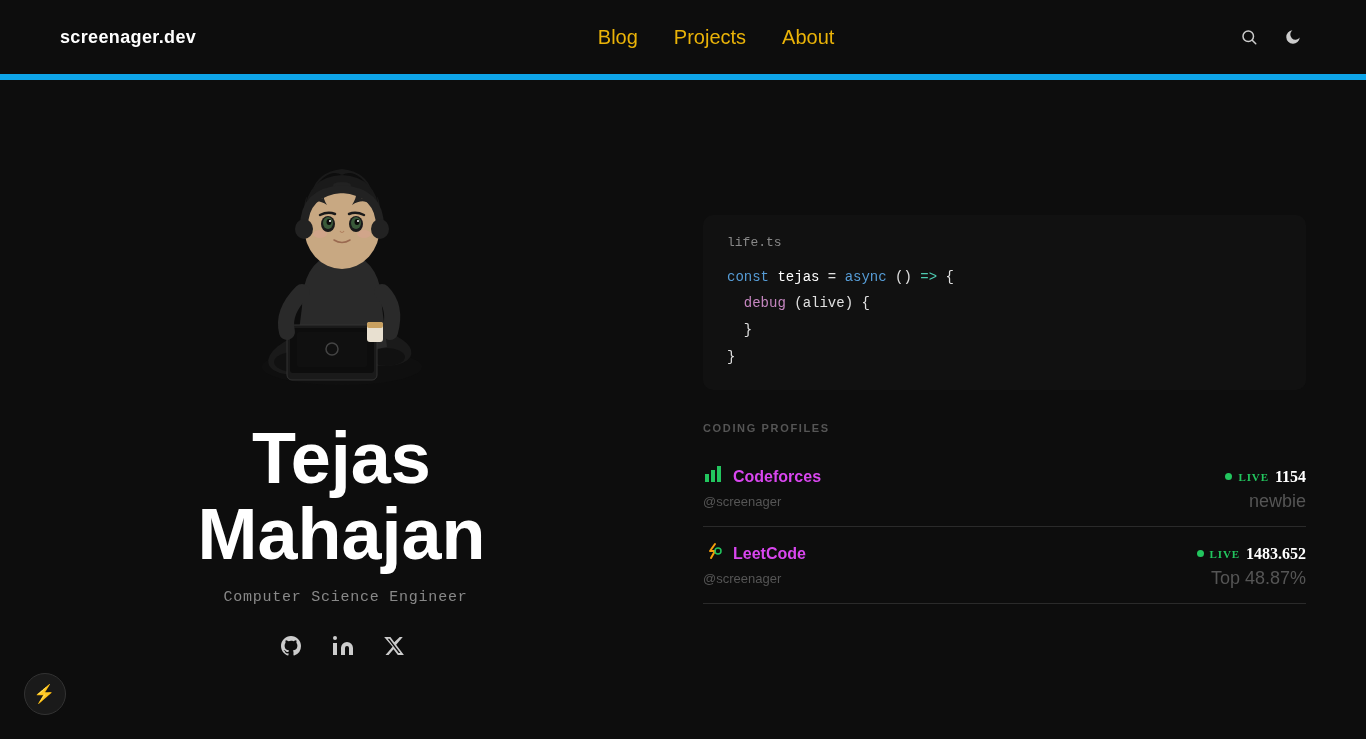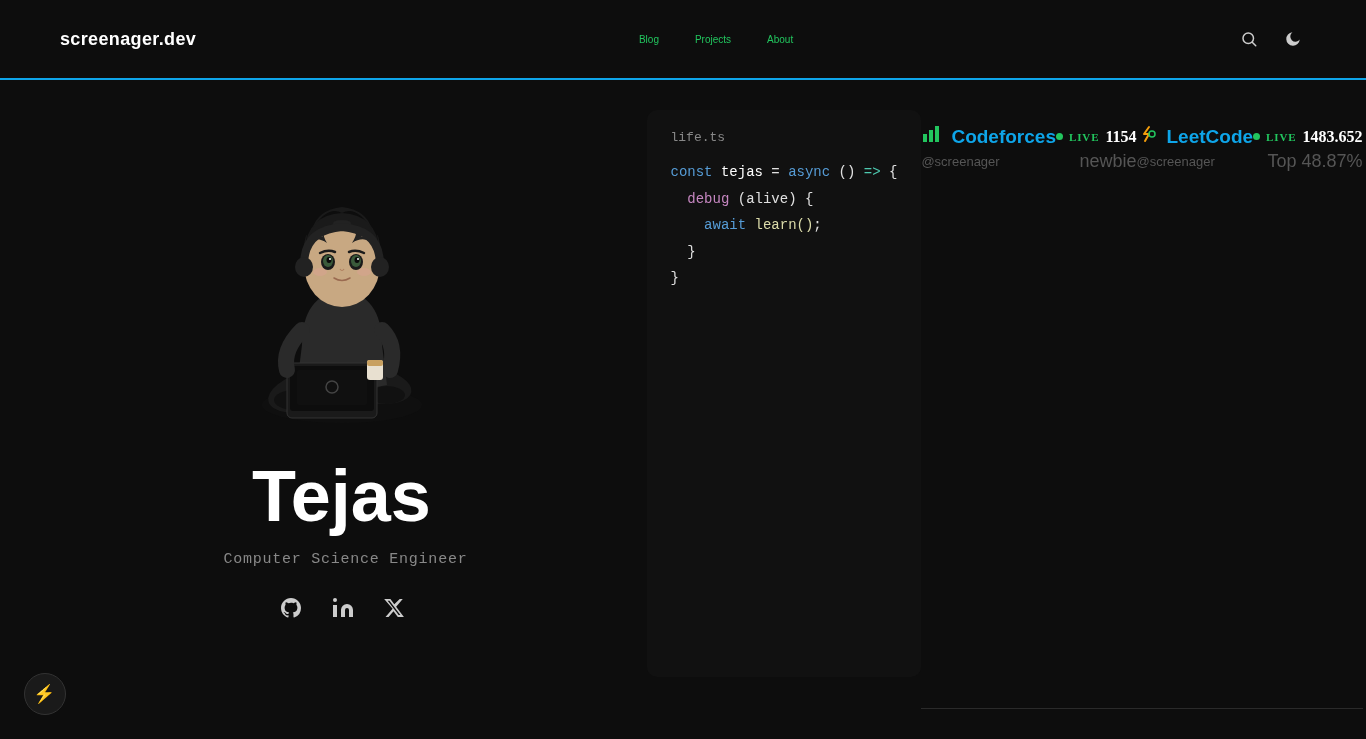--- a/index.html
+++ b/index.html
@@ -13,40 +13,40 @@
       overflow: hidden;
     }
 
     
     nav {
       display: flex;
       align-items: center;
       justify-content: space-between;
       padding: 0 60px;
       height: 80px;
-      border-bottom: 2px solid #0ea5e9;
+      border-bottom: 6px solid #0ea5e9;
     }
 
     .nav-logo {
       font-size: 18px;
       font-weight: 600;
       color: #fff;
       letter-spacing: 0.02em;
     }
 
     .nav-links {
       display: flex;
       align-items: center;
       gap: 36px;
     }
 
     .nav-link {
-      color: #22c55e;
+      color: #eab308;
       text-decoration: none;
-      font-size: 10px;
+      font-size: 20px;
       cursor: pointer;
     }
 
     .nav-icons {
       display: flex;
       align-items: center;
       gap: 18px;
     }
 
     .nav-icon-btn {
@@ -126,21 +126,21 @@
       padding: 4px;
       border-radius: 50%;
       transition: color 0.2s;
     }
 
     
     .right-panel {
       width: 50%;
       padding: 30px 60px 30px 20px;
       display: flex;
-      flex-direction: row;
+      flex-direction: column;
       justify-content: center;
     }
 
     
     .code-block {
       background: #111;
       border-radius: 10px;
       padding: 20px 24px;
       margin-bottom: 32px;
       font-family: 'Courier New', Courier, monospace;
@@ -194,23 +194,23 @@
       align-items: center;
       gap: 10px;
     }
 
     .profile-icon {
       font-size: 18px;
       color: #22c55e;
     }
 
     .profile-name {
-      font-size: 19px;
+      font-size: 16px;
       font-weight: 600;
-      color: #0ea5e9;
+      color: #d946ef;
     }
 
     .profile-right {
       display: flex;
       align-items: center;
       gap: 6px;
       font-family: Liberation Serif, serif;
     }
 
     .live-dot {
@@ -350,20 +350,21 @@
         <ellipse cx="92" cy="92" rx="9" ry="10" fill="#222"></ellipse>
         <ellipse cx="168" cy="92" rx="9" ry="10" fill="#222"></ellipse>
 
         <rect x="155" y="185" width="16" height="20" rx="3" fill="#e8e0d0"></rect>
         <rect x="155" y="185" width="16" height="6" rx="2" fill="#c8a060"></rect>
       </svg>
     </div>
 
     <h1 class="hero-name">
       <span>Tejas</span><br>
+      <span>Mahajan</span>
     </h1>
 
     <p class="hero-title">Computer Science Engineer</p>
 
     <div class="social-links">
       <button class="social-btn">
         <svg width="24" height="24" viewBox="0 0 24 24" fill="#ccc">
           <path d="M12 2C6.477 2 2 6.484 2 12.017c0 4.425 2.865 8.18 6.839 9.504.5.092.682-.217.682-.483 0-.237-.008-.868-.013-1.703-2.782.605-3.369-1.343-3.369-1.343-.454-1.158-1.11-1.466-1.11-1.466-.908-.62.069-.608.069-.608 1.003.07 1.531 1.032 1.531 1.032.892 1.53 2.341 1.088 2.91.832.092-.647.35-1.088.636-1.338-2.22-.253-4.555-1.113-4.555-4.951 0-1.093.39-1.988 1.029-2.688-.103-.253-.446-1.272.098-2.65 0 0 .84-.27 2.75 1.026A9.564 9.564 0 0112 6.844c.85.004 1.705.115 2.504.337 1.909-1.296 2.747-1.027 2.747-1.027.546 1.379.202 2.398.1 2.651.64.7 1.028 1.595 1.028 2.688 0 3.848-2.339 4.695-4.566 4.943.359.309.678.92.678 1.855 0 1.338-.012 2.419-.012 2.747 0 .268.18.58.688.482A10.019 10.019 0 0022 12.017C22 6.484 17.522 2 12 2z"></path>
         </svg>
       </button>
@@ -380,25 +381,25 @@
       </button>
     </div>
   </div>
 
   <div class="right-panel">
 
     <div class="code-block">
       <div class="code-filename">life.ts</div>
       <div class="code-line"><span class="kw-const">const</span> <span class="fn-name">tejas</span> <span class="code-white">= </span><span class="kw-async">async</span> <span class="paren">()</span> <span class="kw-arrow">=&gt;</span> <span class="brace">{</span></div>
       <div class="code-line">  <span class="kw-while">debug</span> <span class="paren">(alive) {</span></div>
-      <div class="code-line">    <span class="kw-await">await</span> <span class="fn-call">learn()</span><span class="code-white">;</span></div>
       <div class="code-line">  <span class="brace">}</span></div>
       <div class="code-line"><span class="brace">}</span></div>
     </div>
 
+    <div class="section-label">CODING PROFILES</div>
 
     <div class="profile-card">
       <div class="profile-header">
         <div class="profile-left">
           <span class="profile-icon">
             <svg width="20" height="20" viewBox="0 0 20 20" fill="none">
               <rect x="2" y="10" width="4" height="8" fill="#22c55e"></rect>
               <rect x="8" y="6" width="4" height="12" fill="#22c55e"></rect>
               <rect x="14" y="2" width="4" height="16" fill="#22c55e"></rect>
             </svg>

